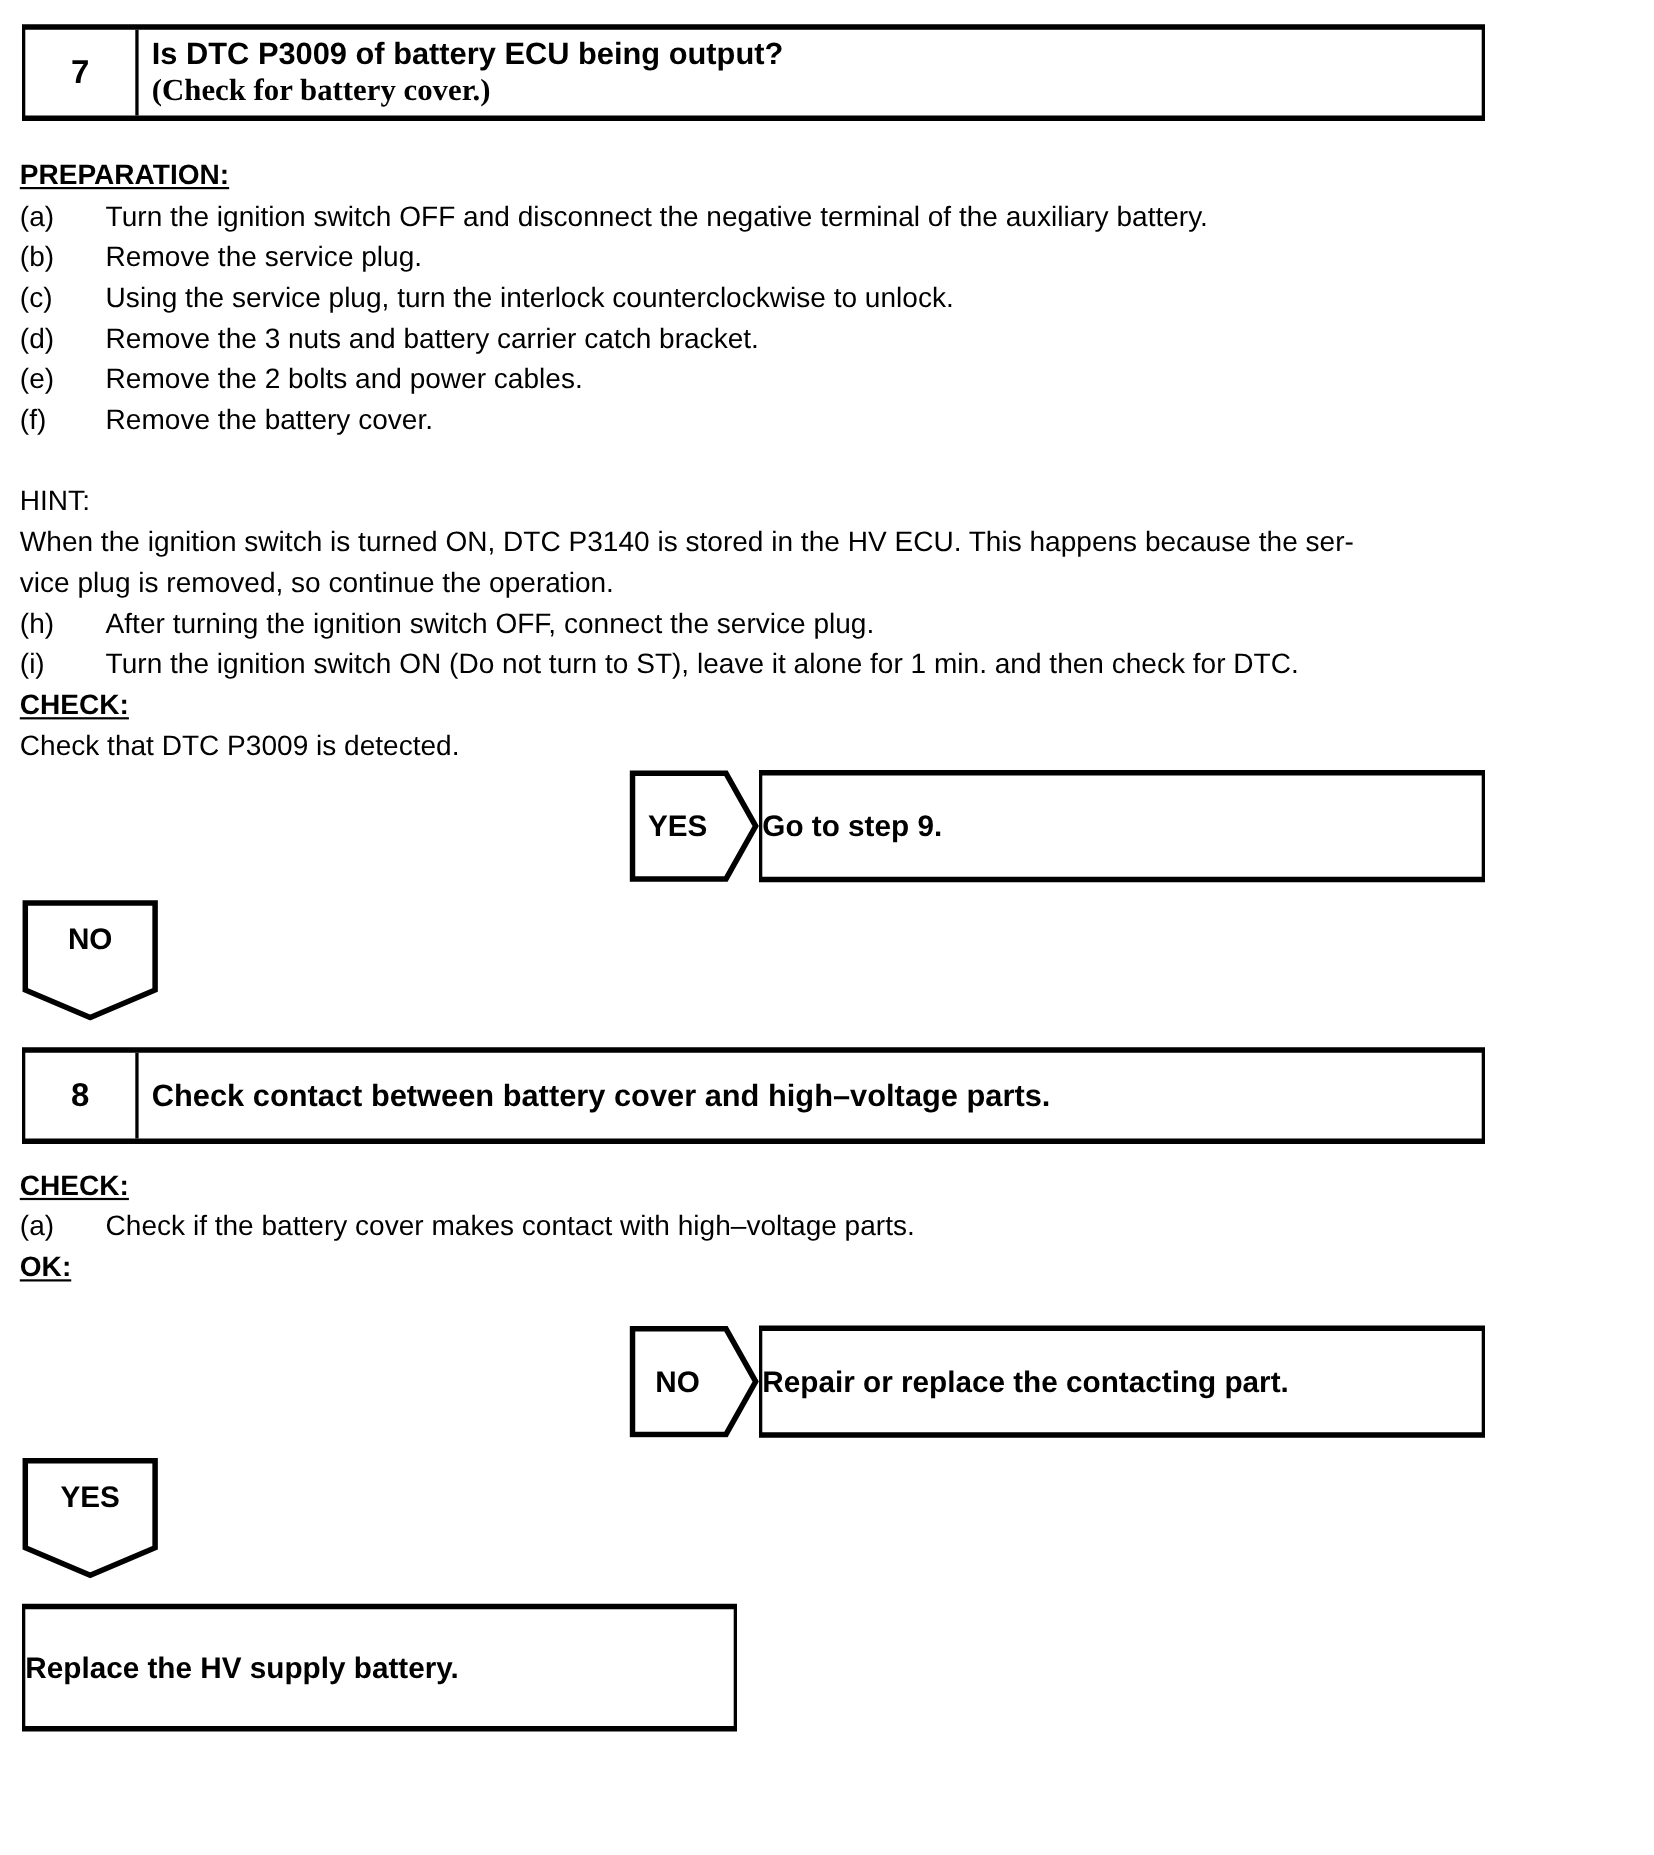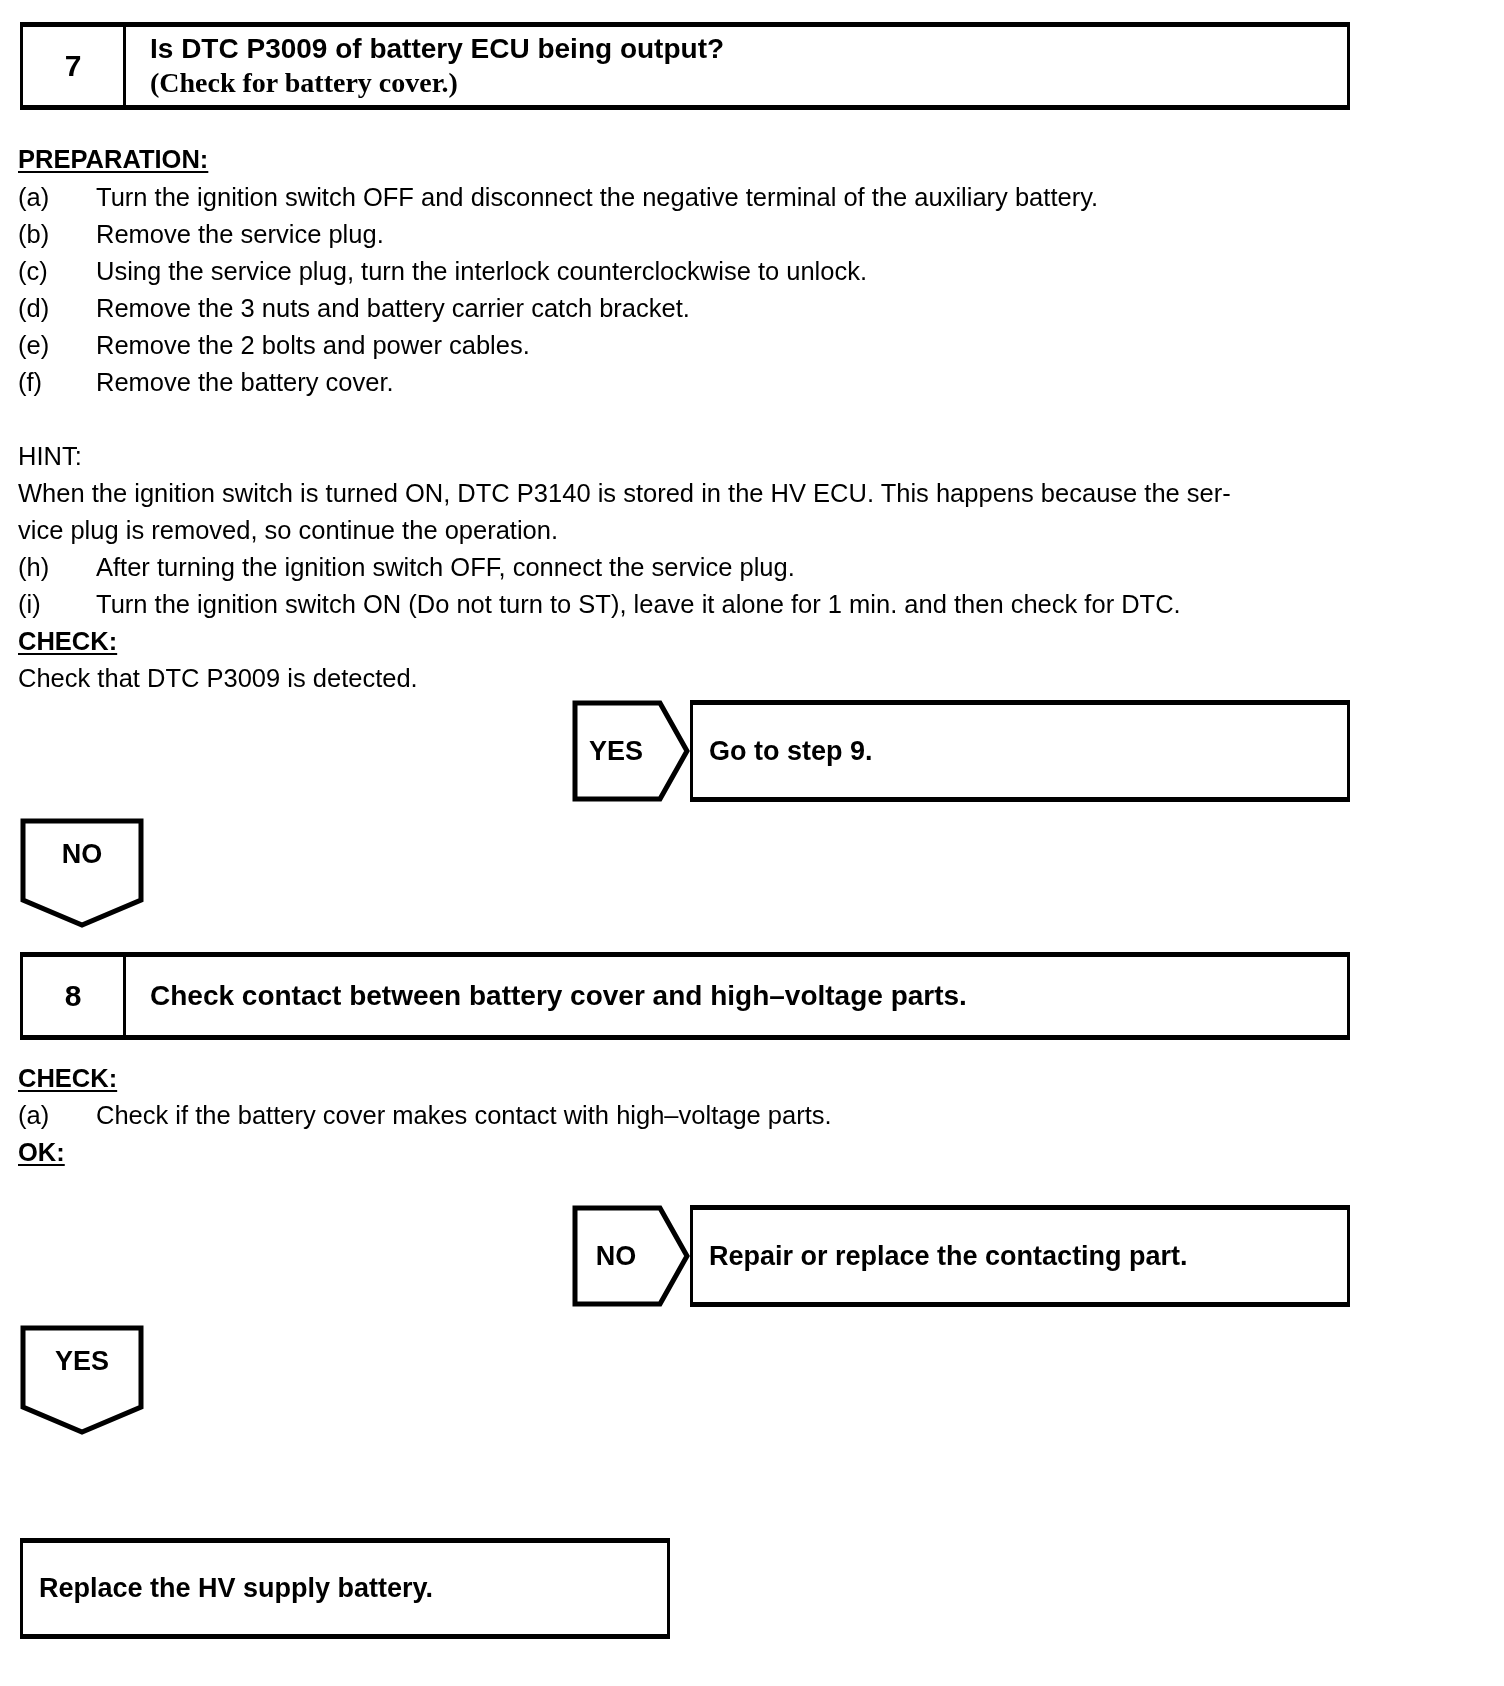--- a/index.html
+++ b/index.html
@@ -43,21 +43,21 @@
     justify-content: center;
     font-weight: bold;
     font-size: 30px;
     letter-spacing: 0px;
   }
   .step-title {
     flex: 1 1 auto;
     display: flex;
     flex-direction: column;
     justify-content: center;
-    padding-left: 24px;
+    padding-left: 12px;
     font-weight: bold;
     font-size: 28px;
     line-height: 1.22;
   }
   .step-title .l2 { display: block; font-family: Liberation Serif, serif; }
 
   
   .txt {
     position: absolute;
     font-size: 25.5px;
@@ -77,21 +77,20 @@
 
   
   .result-box {
     position: absolute;
     box-sizing: border-box;
     border: 3px solid #000;
     border-top-width: 5px;
     border-bottom-width: 5px;
     display: flex;
     align-items: center;
-    padding-left: 16px;
     font-weight: bold;
     font-size: 27px;
     background: #fff;
   }
 
   
   .arrow-right {
     position: absolute;
   }
   .arrow-right svg { display: block; }
@@ -218,17 +217,17 @@
     <span>Repair or replace the contacting part.</span>
   </div>
 
   <div class="arrow-down" style="left:20px; top:1325px; width:124px; height:110px;">
     <svg width="124" height="110" viewBox="0 0 124 110" aria-hidden="true">
       <path d="M3,3 L121,3 L121,82 L62,107 L3,82 Z" fill="#ffffff" stroke="#000000" stroke-width="5" stroke-linejoin="miter"></path>
     </svg>
     <div class="atext">YES</div>
   </div>
 
-  <div class="result-box" style="left:20px; top:1538px; width:650px; height:101px;">
+  <div class="result-box" style="left:20px; top:1458px; width:650px; height:116px;">
     <span>Replace the HV supply battery.</span>
   </div>
 
 </div>
 
 </body></html>

